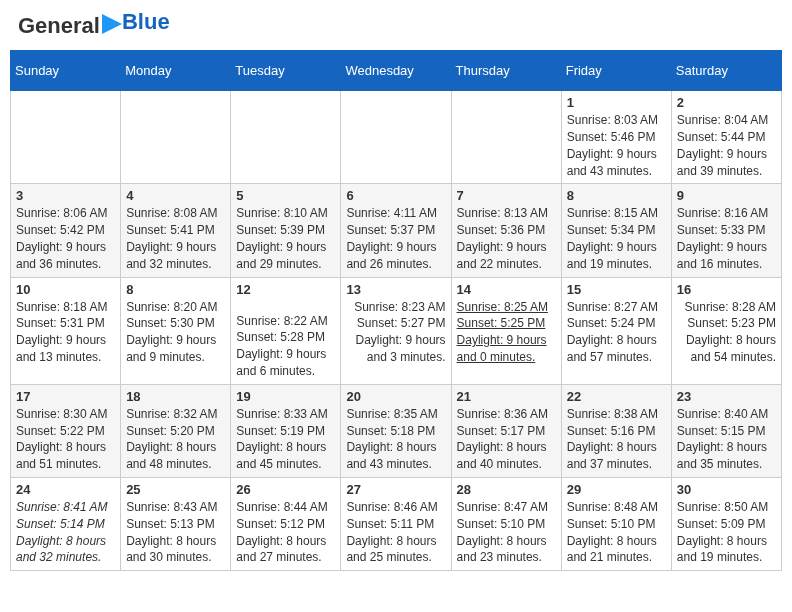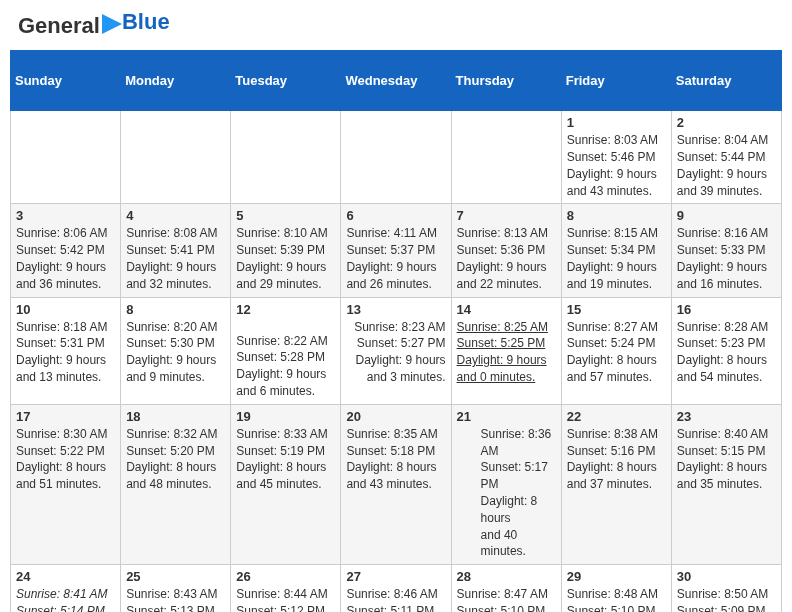--- a/index.html
+++ b/index.html
@@ -44,22 +44,22 @@
       color: #444;
     }
     table {
       width: 100%;
       border-collapse: collapse;
     }
     thead th {
       background: #1565c0;
       color: #fff;
       font-size: 13px;
-      font-weight: bold;
-      padding: 22px 4px;
+      font-weight: normal;
+      padding: 12px 4px;
       text-align: left;
       border: 1px solid #1565c0;
     }
     tbody td {
       width: calc(100%/7);
       vertical-align: top;
       border: 1px solid #ccc;
       padding: 4px 5px;
       font-size: 10.5px;
       color: #333;
@@ -228,21 +228,21 @@
         </td>
         <td>
           <span class="day-num">15</span>
           <div class="day-detail" style="white-space: pre-line;">Sunrise: 8:27 AM
 Sunset: 5:24 PM
 Daylight: 8 hours
 and 57 minutes.</div>
         </td>
         <td>
           <span class="day-num">16</span>
-          <div class="day-detail" style="white-space: pre-line;">Sunrise: 8:28 AM
+          <div class="day-detail" style="white-space: pre-line; text-align: right;">Sunrise: 8:28 AM
 Sunset: 5:23 PM
 Daylight: 8 hours
 and 54 minutes.</div>
         </td>
       </tr>
       <tr>
         <td>
           <span class="day-num">17</span>
           <div class="day-detail" style="white-space: pre-line;">Sunrise: 8:30 AM
 Sunset: 5:22 PM
@@ -265,21 +265,21 @@
         </td>
         <td>
           <span class="day-num">20</span>
           <div class="day-detail" style="white-space: pre-line;">Sunrise: 8:35 AM
 Sunset: 5:18 PM
 Daylight: 8 hours
 and 43 minutes.</div>
         </td>
         <td>
           <span class="day-num">21</span>
-          <div class="day-detail" style="white-space: pre-line; margin-left: 24px;">Sunrise: 8:36 AM
+          <div class="day-detail" style="white-space: pre-line;">Sunrise: 8:36 AM
 Sunset: 5:17 PM
 Daylight: 8 hours
 and 40 minutes.</div>
         </td>
         <td>
           <span class="day-num">22</span>
           <div class="day-detail" style="white-space: pre-line;">Sunrise: 8:38 AM
 Sunset: 5:16 PM
 Daylight: 8 hours
 and 37 minutes.</div>

